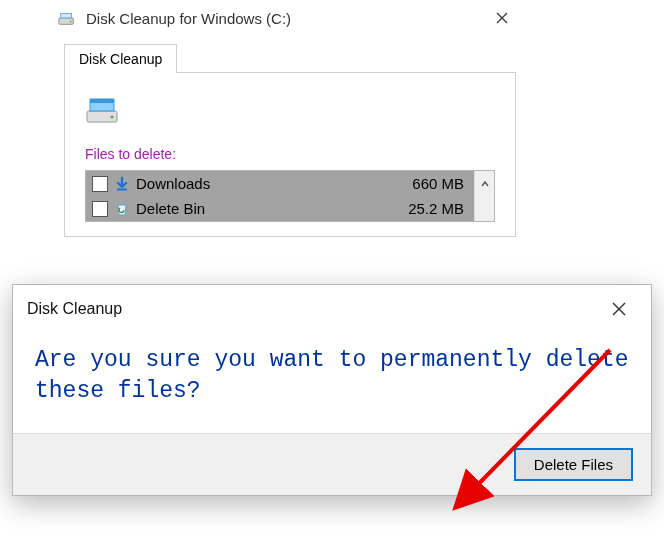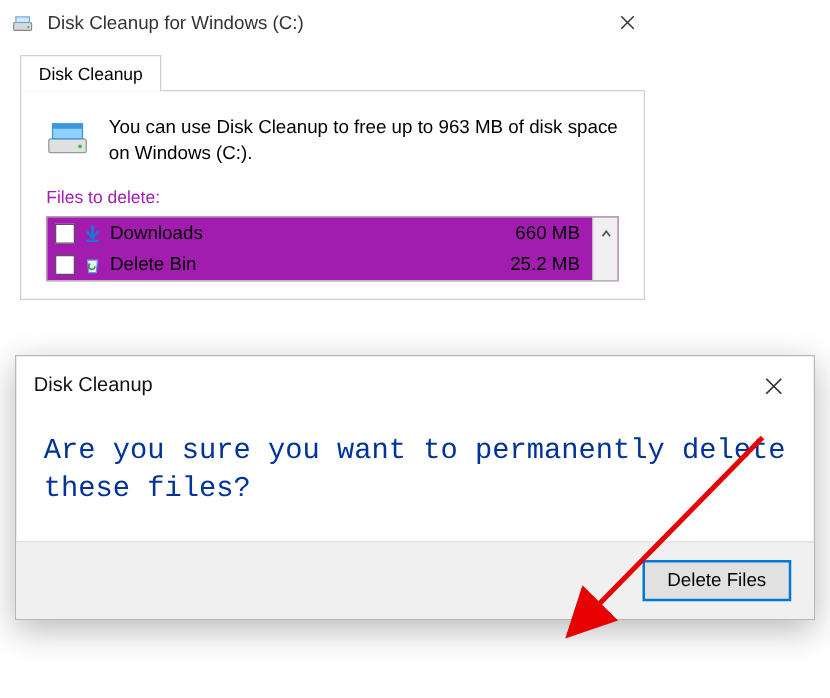--- a/index.html
+++ b/index.html
@@ -8,20 +8,21 @@
       font-size: 14px;
       background: #fff;
       width: 664px;
       height: 558px;
       position: relative;
       overflow: hidden;
     }
     .window {
       width: 532px;
       background: #fff;
+      padding-left: 48px;
     }
     .titlebar {
       display: flex;
       align-items: center;
       padding: 6px 10px;
       height: 36px;
     }
     .title-icon {
       width: 18px; height: 18px; margin-right: 10px;
       display: inline-flex; align-items: center; justify-content: center;
@@ -48,21 +49,21 @@
       border: 1px solid #d0d0d0;
       padding: 18px 20px 14px 20px;
       margin-top: -1px;
     }
     .intro-row { display: flex; align-items: flex-start; gap: 14px; margin-bottom: 16px; }
     .drive-icon { width: 36px; flex: 0 0 36px; }
     .intro-text { font-size: 15px; line-height: 1.4; color: #000; }
     .list-label { font-size: 14px; margin: 6px 0 8px 0; color: #a21caf; }
     .file-list {
       border: 1px solid #b5b5b5;
-      background: #a21caf;
+      background: #a3a3a3;
       position: relative;
     }
     .list-row {
       display: flex;
       align-items: center;
       padding: 3px 6px;
       gap: 6px;
       border-bottom: 0;
       height: 25px;
     }
@@ -169,21 +170,20 @@
     <div class="tab-panel">
       <div class="intro-row">
         <span class="drive-icon">
           <svg viewBox="0 0 36 36" width="36" height="36">
             <rect x="2" y="20" width="30" height="11" rx="1.5" fill="#e0e0e0" stroke="#999"></rect>
             <rect x="5" y="8" width="24" height="12" fill="#8fd0ff" stroke="#3b97de"></rect>
             <rect x="5" y="8" width="24" height="4" fill="#3b97de"></rect>
             <circle cx="27" cy="26" r="1.5" fill="#4caf50"></circle>
           </svg>
         </span>
-        <div class="intro-text">You can use Disk Cleanup to free up to 963 MB of disk space on Windows (C:).</div>
       </div>
       <div class="list-label">Files to delete:</div>
       <div class="file-list" style="padding-right:20px;">
         <div class="list-row">
           <span class="list-checkbox"></span>
           <span class="list-icon">
             <svg viewBox="0 0 16 16" width="16" height="16">
               <path d="M8 2 L8 10 M4 7 L8 11 L12 7" stroke="#1e73d6" stroke-width="2.4" fill="none" stroke-linecap="round" stroke-linejoin="round"></path>
               <line x1="3" y1="13.5" x2="13" y2="13.5" stroke="#1e73d6" stroke-width="2"></line>
             </svg>

